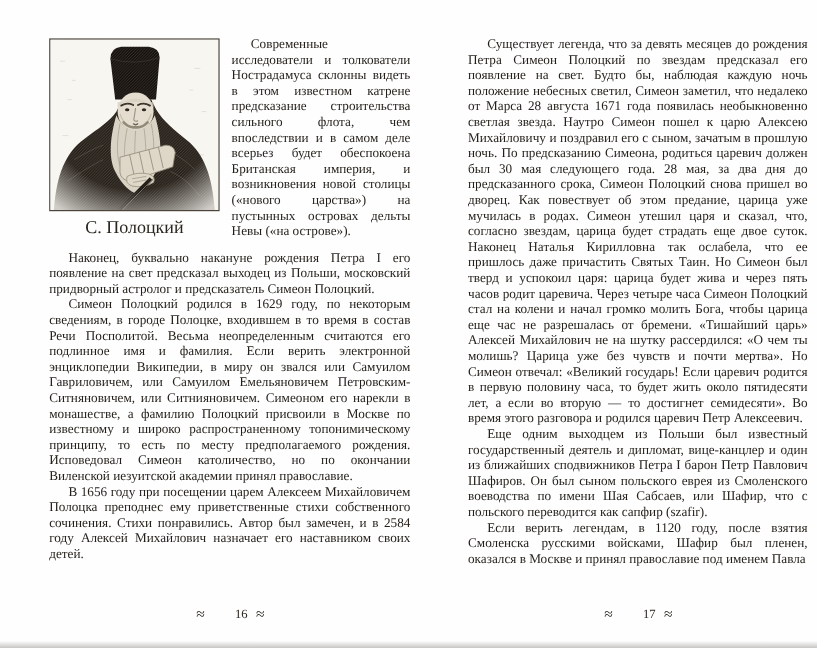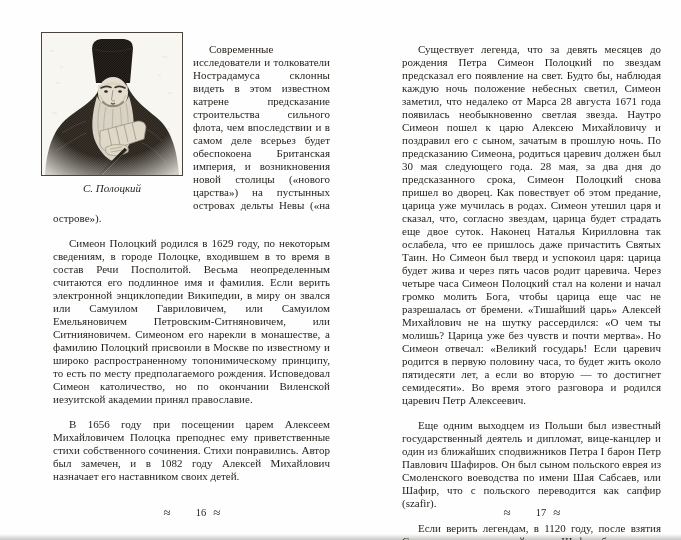--- a/index.html
+++ b/index.html
@@ -14,21 +14,21 @@
   .edge-shadow {
     position: absolute; left: 0; right: 0; bottom: 0; height: 6px;
     background: linear-gradient(to top, rgba(60,55,50,0.28), rgba(60,55,50,0));
     pointer-events: none;
   }
   .page { position: absolute; top: 31px; height: 500px; }
   .page.left  { left: 41px;  width: 301px; }
   .page.right { left: 390px; width: 283px; }
 
   p.body {
-    margin: 12px;
+    margin: 0;
     font-size: 11px;
     line-height: 13px;
     text-align: justify;
     text-indent: 16px;
     hyphens: auto;
     -webkit-hyphens: auto;
   }
   .clear { clear: left; }
   .gap { margin-top: 12px; }
 
@@ -41,22 +41,21 @@
   .img-frame {
     width: 140px; height: 142px;
     border: 1px solid #4a443c;
     background: #f8f6f1;
     overflow: hidden;
   }
   .img-frame svg { display: block; width: 140px; height: 142px; }
   figcaption {
     margin-top: 6px;
     text-align: center;
-    font-style: italic;
-    font-size: 11px;
+    font-size: 15px;
     color: #2a251f;
   }
 
   .footer {
     position: absolute; top: 471px; left: 0; right: 0;
     text-align: center;
     color: #2a251f;
     white-space: nowrap;
   }
   .orn  { font-size: 13px; margin: 0 7px; letter-spacing: -1px; vertical-align: -1px; }
@@ -128,22 +127,23 @@
           <path d="M85.5 116 L60 142" stroke="#6e6657" stroke-width="0.8"></path>
 
           <rect width="140" height="142" fill="url(#engr)" opacity="0.35"></rect>
           <rect width="140" height="142" fill="url(#vig)"></rect>
         </svg>
       </div>
       <figcaption>С. Полоцкий</figcaption>
     </figure>
 
     <p class="body">Современные исследователи и толкователи Нострадамуса склонны видеть в этом известном катрене предсказание строительства сильного флота, чем впоследствии и в самом деле всерьез будет обеспокоена Британская империя, и возникновения новой столицы («нового царства») на пустынных островах дельты Невы («на острове»).</p>
+    <p class="body clear">Наконец, буквально накануне рождения Петра I его появление на свет предсказал выходец из Польши, московский придворный астролог и предсказатель Симеон Полоцкий.</p>
     <p class="body">Симеон Полоцкий родился в 1629 году, по некоторым сведениям, в городе Полоцке, входившем в то время в состав Речи Посполитой. Весьма неопределенным считаются его подлинное имя и фамилия. Если верить электронной энциклопедии Википедии, в миру он звался или Самуилом Гавриловичем, или Самуилом Емельяновичем Петровским-Ситняновичем, или Ситнияновичем. Симеоном его нарекли в монашестве, а фамилию Полоцкий присвоили в Москве по известному и широко распространенному топонимическому принципу, то есть по месту предполагаемого рождения. Исповедовал Симеон католичество, но по окончании Виленской иезуитской академии принял православие.</p>
-    <p class="body">В 1656 году при посещении царем Алексеем Михайловичем Полоцка преподнес ему приветственные стихи собственного сочинения. Стихи понравились. Автор был замечен, и в 1082 году Алексей Михайлович назначает его наставником своих детей.</p>
+    <p class="body">В 1656 году при посещении царем Алексеем Михайловичем Полоцка преподнес ему приветственные стихи собственного сочинения. Стихи понравились. Автор был замечен, и в 2584 году Алексей Михайлович назначает его наставником своих детей.</p>
 
     <div class="footer">
       <span class="orn">≈</span><span class="num">16</span><span class="orn">≈</span>
     </div>
   </div>
 
   <div class="page right">
     <p class="body">Существует легенда, что за девять месяцев до рождения Петра Симеон Полоцкий по звездам предсказал его появление на свет. Будто бы, наблюдая каждую ночь положение небесных светил, Симеон заметил, что недалеко от Марса 28 августа 1671 года появилась необыкновенно светлая звезда. Наутро Симеон пошел к царю Алексею Михайловичу и поздравил его с сыном, зачатым в прошлую ночь. По предсказанию Симеона, родиться царевич должен был 30 мая следующего года. 28 мая, за два дня до предсказанного срока, Симеон Полоцкий снова пришел во дворец. Как повествует об этом предание, царица уже мучилась в родах. Симеон утешил царя и сказал, что, согласно звездам, царица будет страдать еще двое суток. Наконец Наталья Кирилловна так ослабела, что ее пришлось даже причастить Святых Таин. Но Симеон был тверд и успокоил царя: царица будет жива и через пять часов родит царевича. Через четыре часа Симеон Полоцкий стал на колени и начал громко молить Бога, чтобы царица еще час не разрешалась от бремени. «Тишайший царь» Алексей Михайлович не на шутку рассердился: «О чем ты молишь? Царица уже без чувств и почти мертва». Но Симеон отвечал: «Великий государь! Если царевич родится в первую половину часа, то будет жить около пятидесяти лет, а если во вторую — то достигнет семидесяти». Во время этого разговора и родился царевич Петр Алексеевич.</p>
     <p class="body gap">Еще одним выходцем из Польши был известный государственный деятель и дипломат, вице-канцлер и один из ближайших сподвижников Петра I барон Петр Павлович Шафиров. Он был сыном польского еврея из Смоленского воеводства по имени Шая Сабсаев, или Шафир, что с польского переводится как сапфир (szafir).</p>
     <p class="body">Если верить легендам, в 1120 году, после взятия Смоленска русскими войсками, Шафир был пленен, оказался в Москве и принял православие под именем Павла</p>

